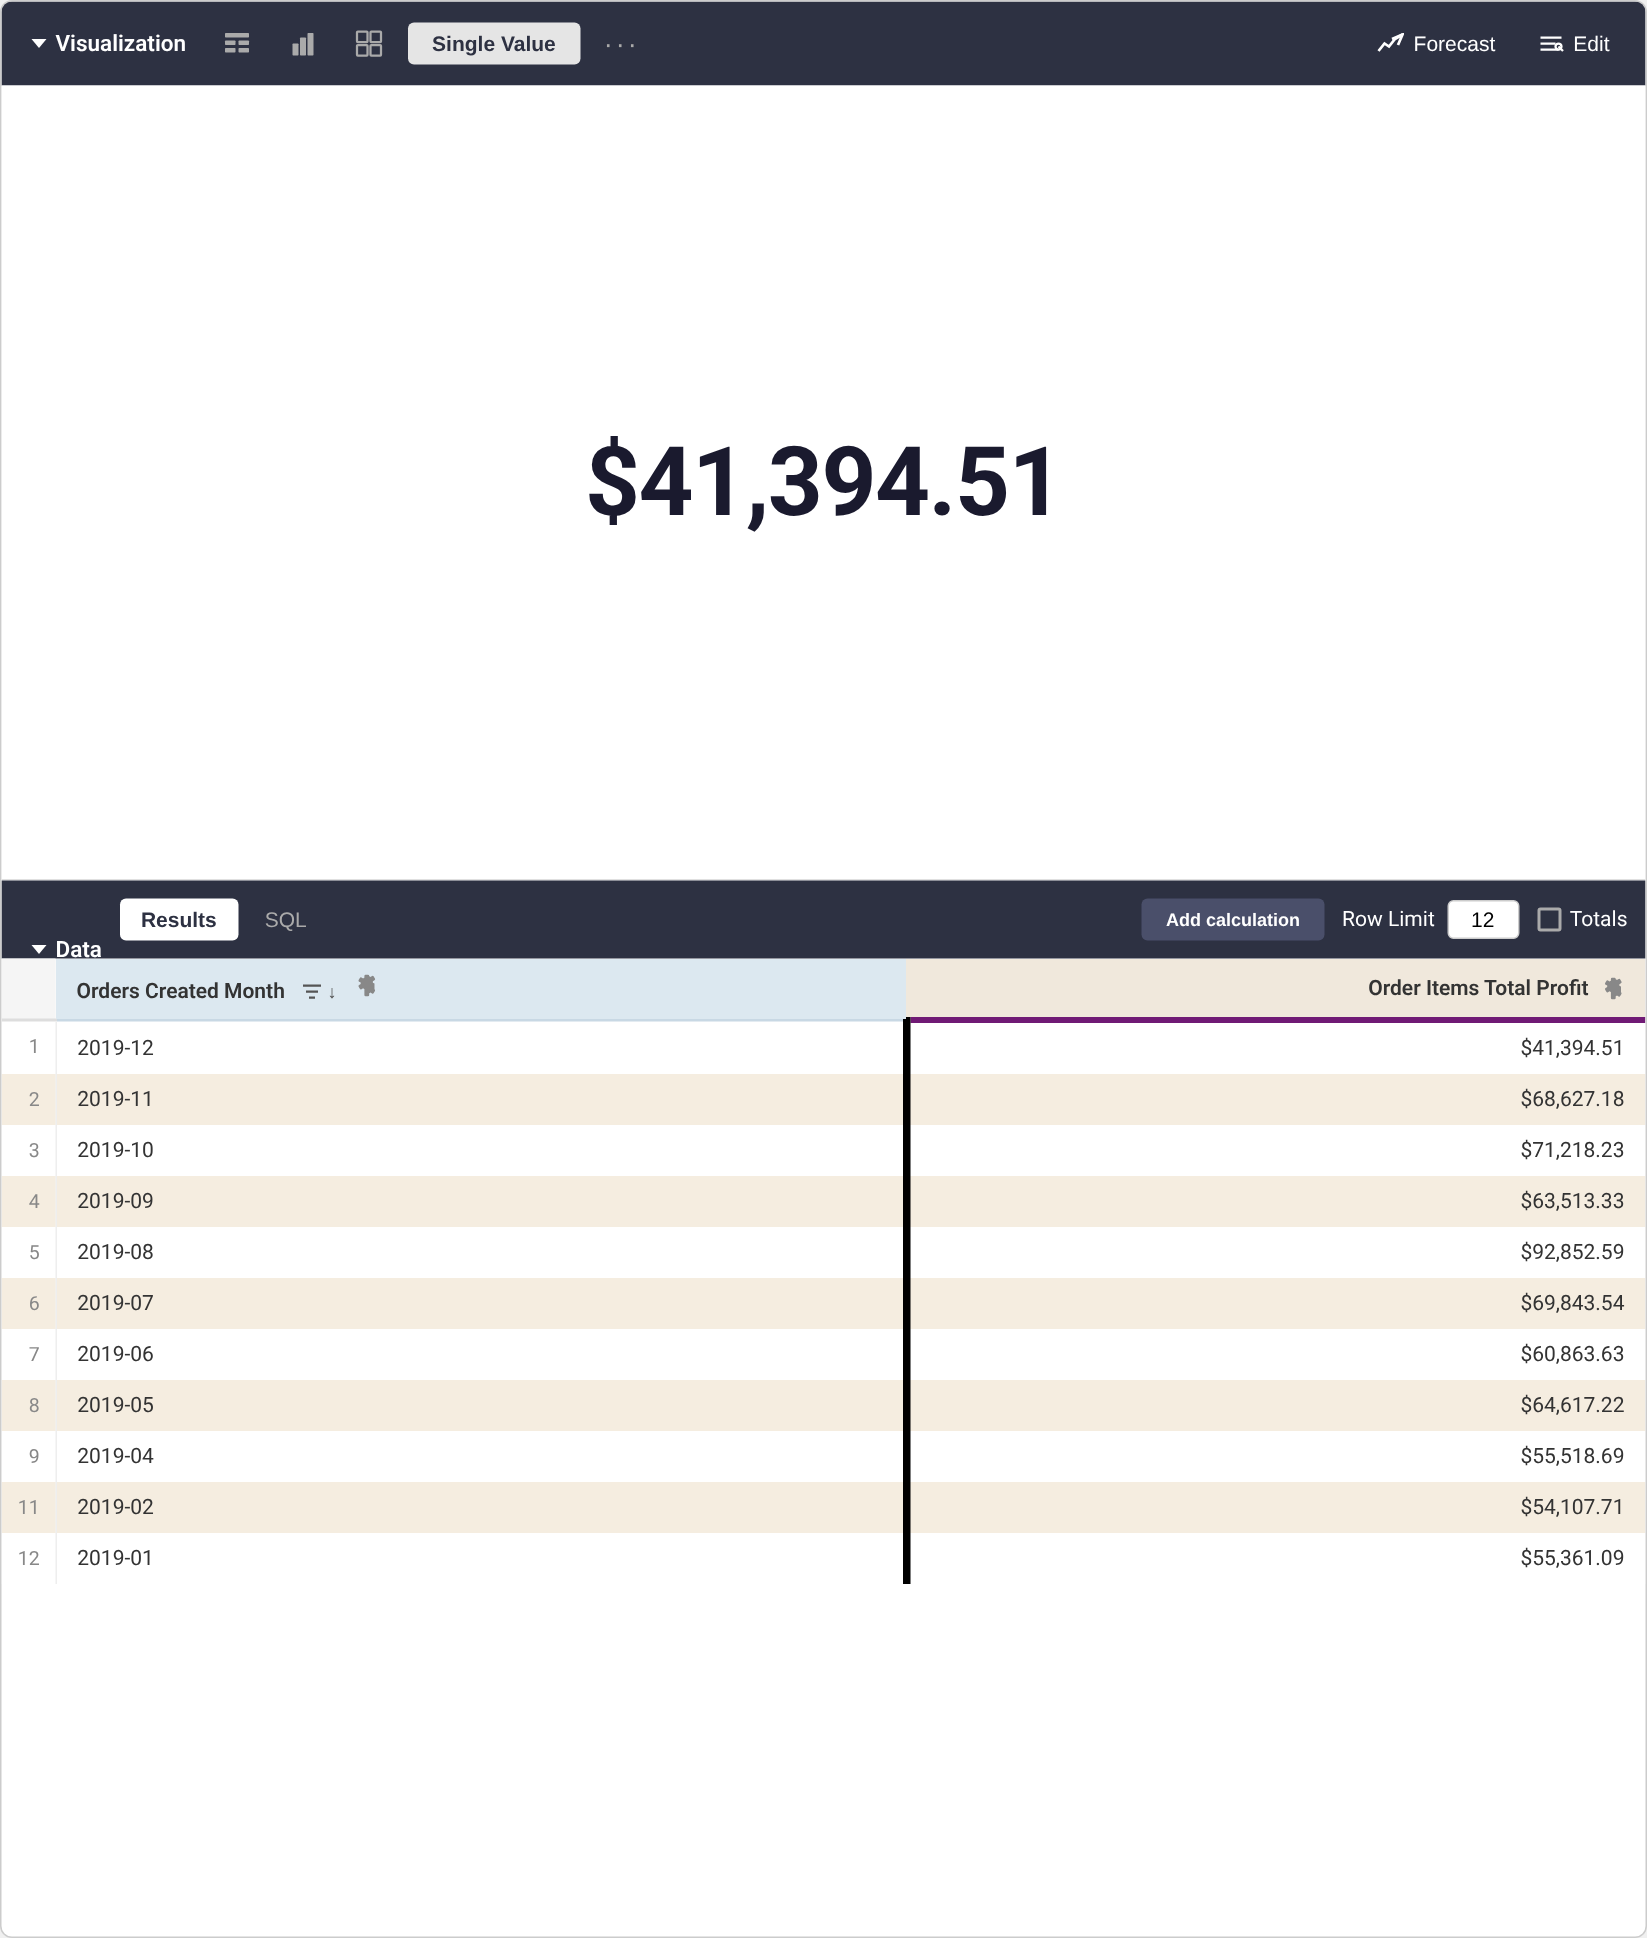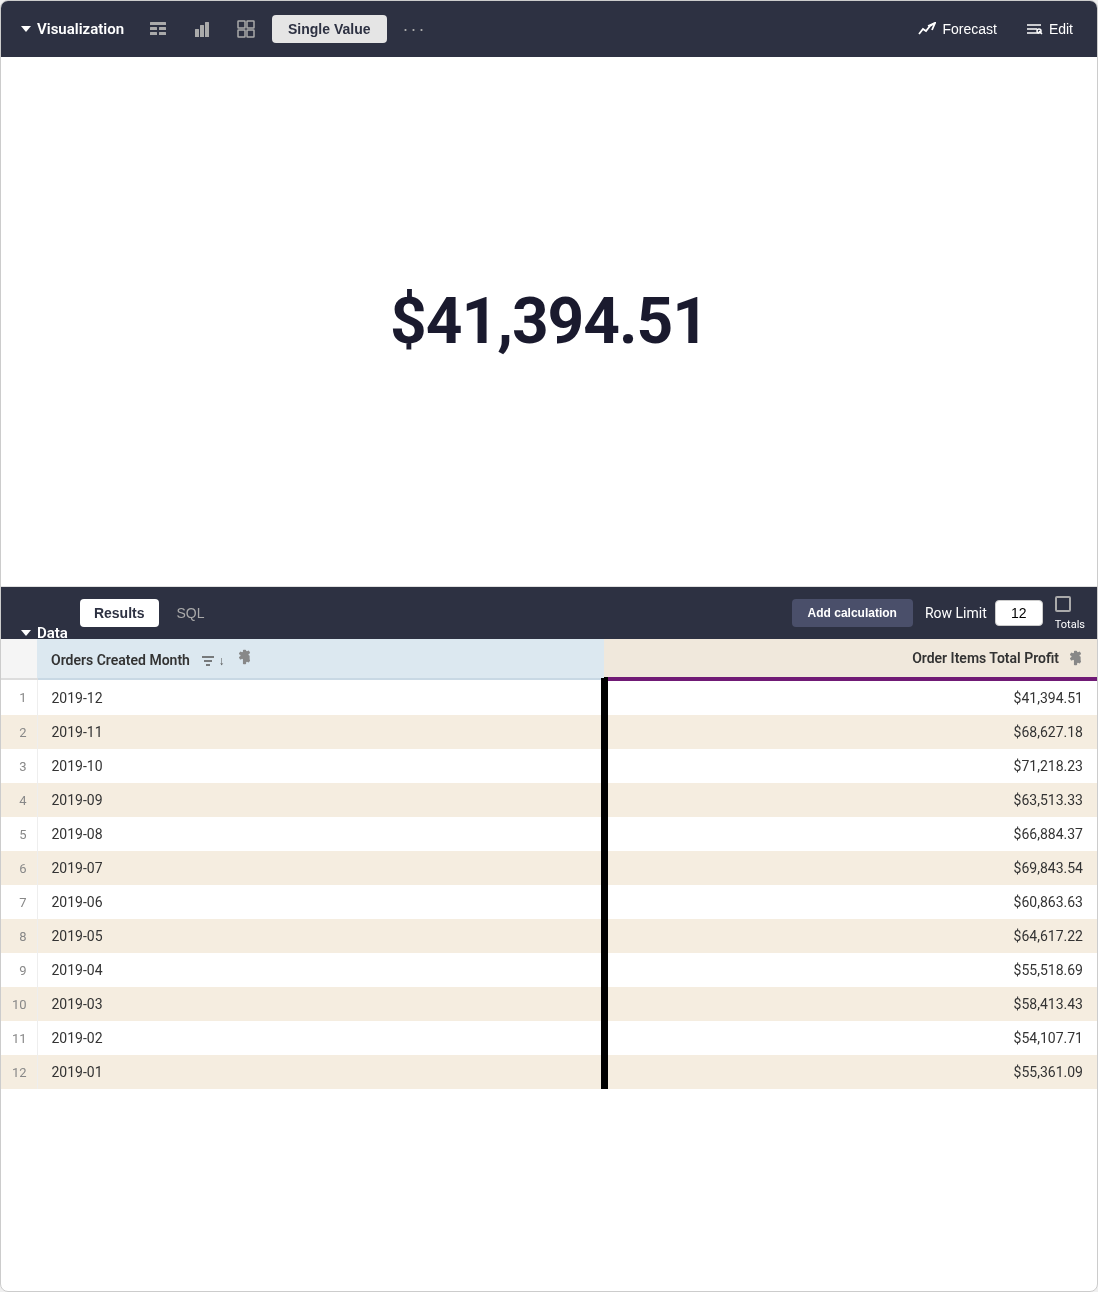--- a/index.html
+++ b/index.html
@@ -187,25 +187,25 @@
       border-radius: 4px;
       padding: 4px 8px;
       font-size: 14px;
       width: 48px;
       text-align: center;
       margin-left: 4px;
     }
 
     .totals-label {
       color: #fff;
-      font-size: 11px;
-      display: flex;
+      font-size: 14px;
+      display: flex;
+      align-items: center;
       gap: 6px;
       margin-left: 8px;
-      flex-direction: column;
     }
     .totals-checkbox {
       width: 16px;
       height: 16px;
       border: 2px solid #aaa;
       background: #2d3142;
       display: inline-block;
       border-radius: 2px;
     }
 
@@ -289,21 +289,21 @@
       padding: 9px 10px;
       text-align: right;
       color: #888;
       font-size: 13px;
       border-right: 1px solid #eee;
     }
 
     .cell-left {
       padding: 9px 14px;
       color: #333;
-      border-right: 7px solid #000000;
+      border-right: 5px solid #000000;
     }
 
     .cell-right {
       padding: 9px 14px;
       text-align: right;
       color: #333;
     }
 
     .gear-icon-svg {
       width: 16px;
@@ -467,21 +467,21 @@
             <td class="cell-right">$71,218.23</td>
           </tr>
           <tr>
             <td class="cell-rownum">4</td>
             <td class="cell-left">2019-09</td>
             <td class="cell-right">$63,513.33</td>
           </tr>
           <tr>
             <td class="cell-rownum">5</td>
             <td class="cell-left">2019-08</td>
-            <td class="cell-right">$66,884.37</td>
+            <td class="cell-right">$92,852.59</td>
           </tr>
           <tr>
             <td class="cell-rownum">6</td>
             <td class="cell-left">2019-07</td>
             <td class="cell-right">$69,843.54</td>
           </tr>
           <tr>
             <td class="cell-rownum">7</td>
             <td class="cell-left">2019-06</td>
             <td class="cell-right">$60,863.63</td>
@@ -490,25 +490,20 @@
             <td class="cell-rownum">8</td>
             <td class="cell-left">2019-05</td>
             <td class="cell-right">$64,617.22</td>
           </tr>
           <tr>
             <td class="cell-rownum">9</td>
             <td class="cell-left">2019-04</td>
             <td class="cell-right">$55,518.69</td>
           </tr>
           <tr>
-            <td class="cell-rownum">10</td>
-            <td class="cell-left">2019-03</td>
-            <td class="cell-right">$58,413.43</td>
-          </tr>
-          <tr>
             <td class="cell-rownum">11</td>
             <td class="cell-left">2019-02</td>
             <td class="cell-right">$54,107.71</td>
           </tr>
           <tr>
             <td class="cell-rownum">12</td>
             <td class="cell-left">2019-01</td>
             <td class="cell-right">$55,361.09</td>
           </tr>
         </tbody>

